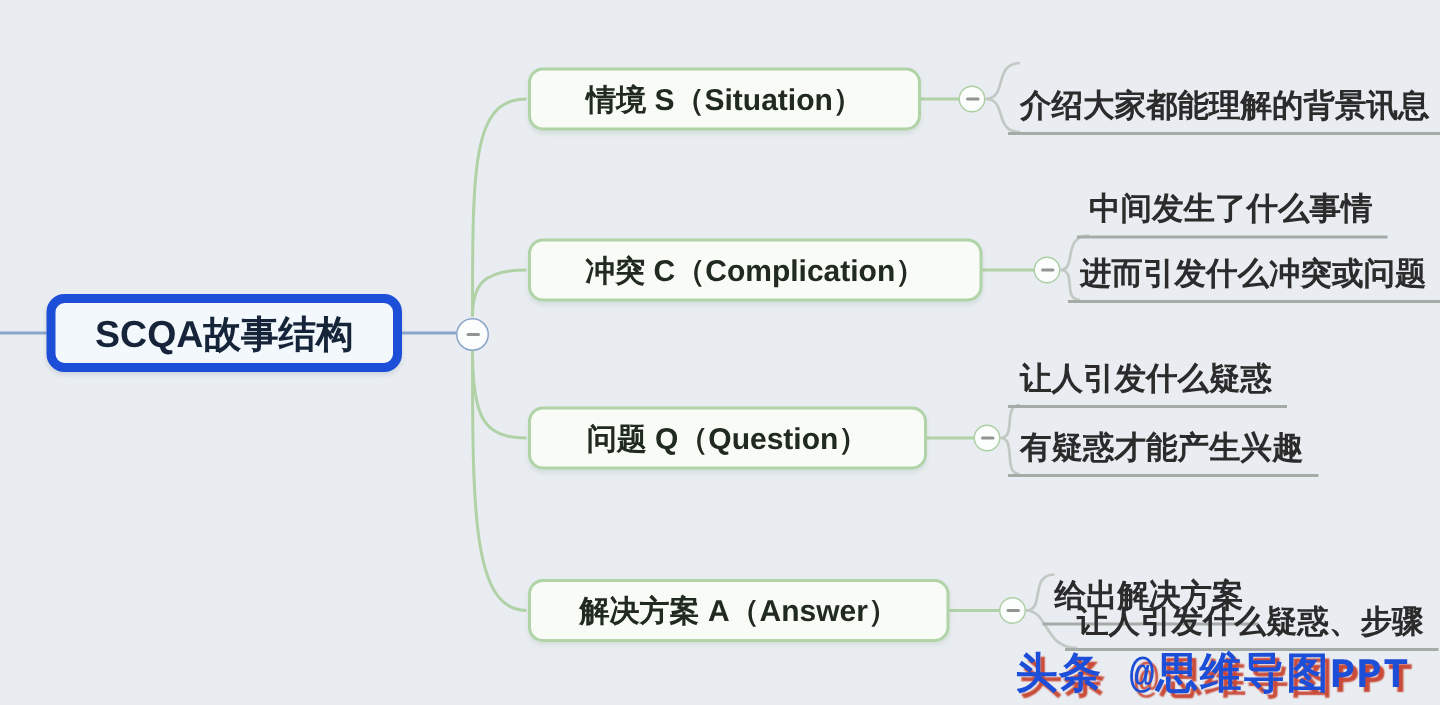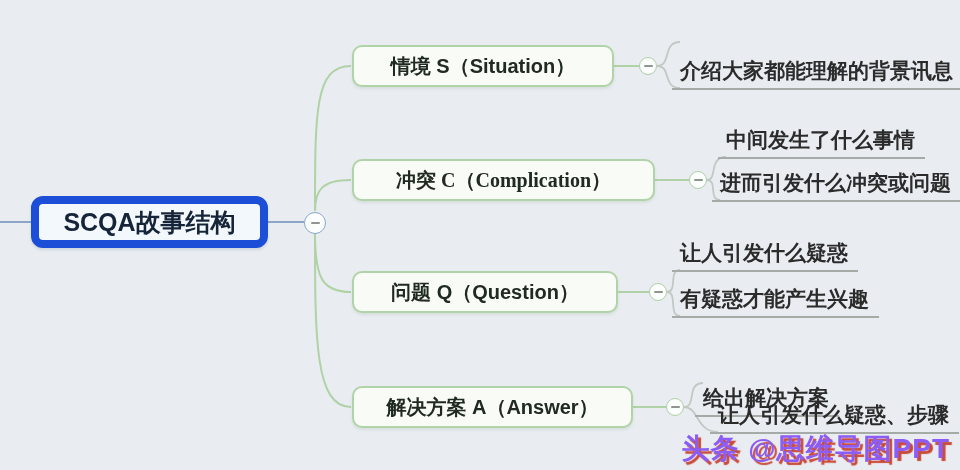--- a/index.html
+++ b/index.html
@@ -7,21 +7,21 @@
   #stage{
     position:relative;width:960px;height:470px;overflow:hidden;
     background:#e9edf1;
   }
   svg.connectors{position:absolute;left:0;top:0;z-index:1;}
   .node{
     position:absolute;z-index:2;display:flex;align-items:center;justify-content:center;
     box-sizing:border-box;white-space:nowrap;text-align:center;
   }
   .root-node{
-    background:#f3f8fc;border:8px solid #1d4ed8;border-radius:12px;
+    background:#f3f8fc;border:6px solid #1d4ed8;border-radius:12px;
     font-size:25px;font-weight:bold;color:#16243a;
     box-shadow:0 2px 3px rgba(90,110,140,0.18);
   }
   .branch-node{
     background:#f8fbf6;border:2px solid #b0d4a8;border-radius:10px;
     font-size:20px;font-weight:bold;color:#202a20;
     box-shadow:0 2px 3px rgba(110,140,110,0.15);
   }
   .leaf{
     position:absolute;z-index:2;height:28px;line-height:26px;
@@ -30,25 +30,26 @@
   }
   .collapse-btn{
     position:absolute;z-index:3;background:#fcfdfd;border-radius:50%;
     display:flex;align-items:center;justify-content:center;
     box-sizing:border-box;cursor:pointer;
   }
   .collapse-btn.blue{width:22px;height:22px;border:1.5px solid #8ca6c9;}
   .collapse-btn.green{width:18px;height:18px;border:1.5px solid #aecfa6;}
   .minus-bar{display:block;width:9px;height:2px;background:#8e968f;border-radius:1px;}
   .watermark{
-    position:absolute;right:10px;bottom:2px;z-index:4;
-    font-size:28px;font-weight:bold;letter-spacing:1px;color:#8b5cf6;
+    position:absolute;right:20px;bottom:2px;z-index:4;
+    font-size:28px;font-weight:bold;letter-spacing:1px;color:#1d4ed8;
     text-shadow:3px 3px 1px #c94a38, 1px 1px 0 #d9structured5a4a;
     text-shadow:3px 3px 1px #c94a38;
     white-space:nowrap;
+    font-family:Liberation Mono, monospace;
   }
 </style>
 </head>
 <body>
 
 <div id="stage">
 
   <svg class="connectors" width="960" height="470" viewBox="0 0 960 470">
 
     <path d="M0,222 L31,222" stroke="#8ca6c9" stroke-width="2" fill="none"></path>
@@ -85,21 +86,21 @@
   <div class="node branch-node" style="left:352px;top:45px;width:262px;height:42px;">
     <span>情境 S（Situation）</span>
   </div>
   <div class="collapse-btn green" style="left:639px;top:57px;">
     <span class="minus-bar"></span>
   </div>
   <div class="leaf" style="left:672px;top:58px;">
     <span>介绍大家都能理解的背景讯息</span>
   </div>
 
-  <div class="node branch-node" style="left:352px;top:159px;width:303px;height:42px;font-family:Liberation Serif, serif;">
+  <div class="node branch-node" style="left:352px;top:159px;width:303px;height:42px;">
     <span>冲突 C（Complication）</span>
   </div>
   <div class="collapse-btn green" style="left:689px;top:171px;">
     <span class="minus-bar"></span>
   </div>
   <div class="leaf" style="left:718px;top:127px;">
     <span>中间发生了什么事情</span>
   </div>
   <div class="leaf" style="left:712px;top:170px;">
     <span>进而引发什么冲突或问题</span>

